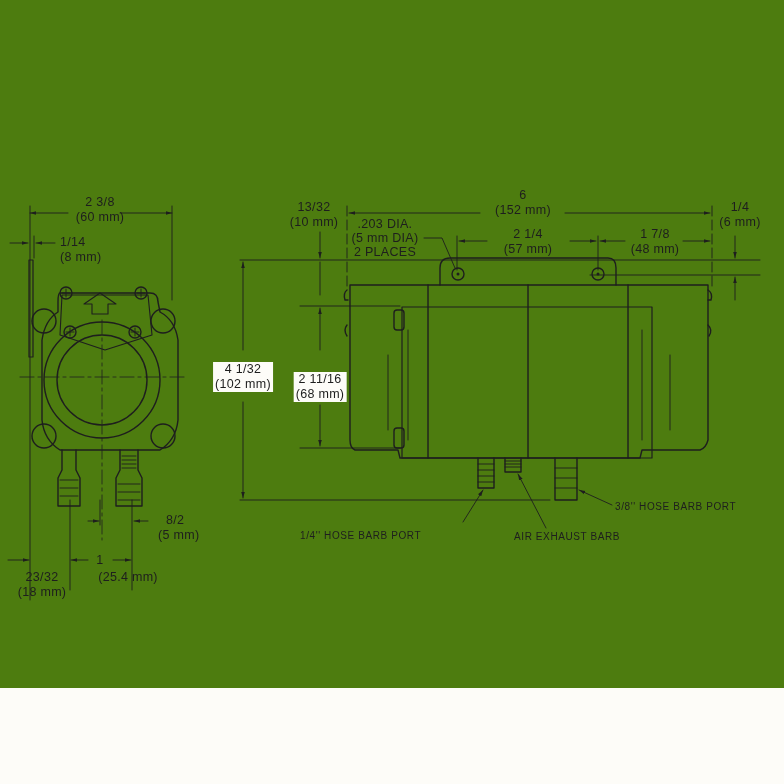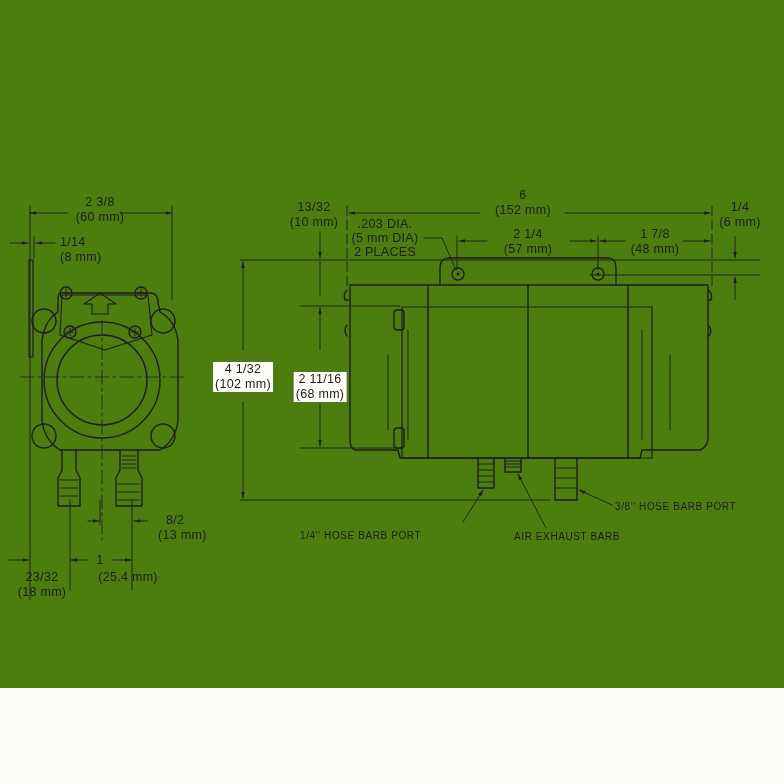--- a/index.html
+++ b/index.html
@@ -164,21 +164,21 @@
   <div class="lbl c" style="left:100px; top:195px;">
     <div>2 3/8</div>
     <div>(60 mm)</div>
   </div>
   <div class="lbl l" style="left:60px; top:235px;">
     <div>1/14</div>
     <div>(8 mm)</div>
   </div>
   <div class="lbl l" style="left:158px; top:513px;">
     <div style="padding-left:8px">8/2</div>
-    <div>(13 mm)</div>
+    <div>(5 mm)</div>
   </div>
   <div class="lbl c" style="left:100px; top:553px;">
     <div>1</div>
   </div>
   <div class="lbl c" style="left:128px; top:570px;">
     <div>(25.4 mm)</div>
   </div>
   <div class="lbl c" style="left:42px; top:570px;">
     <div>23/32</div>
     <div>(18 mm)</div>

